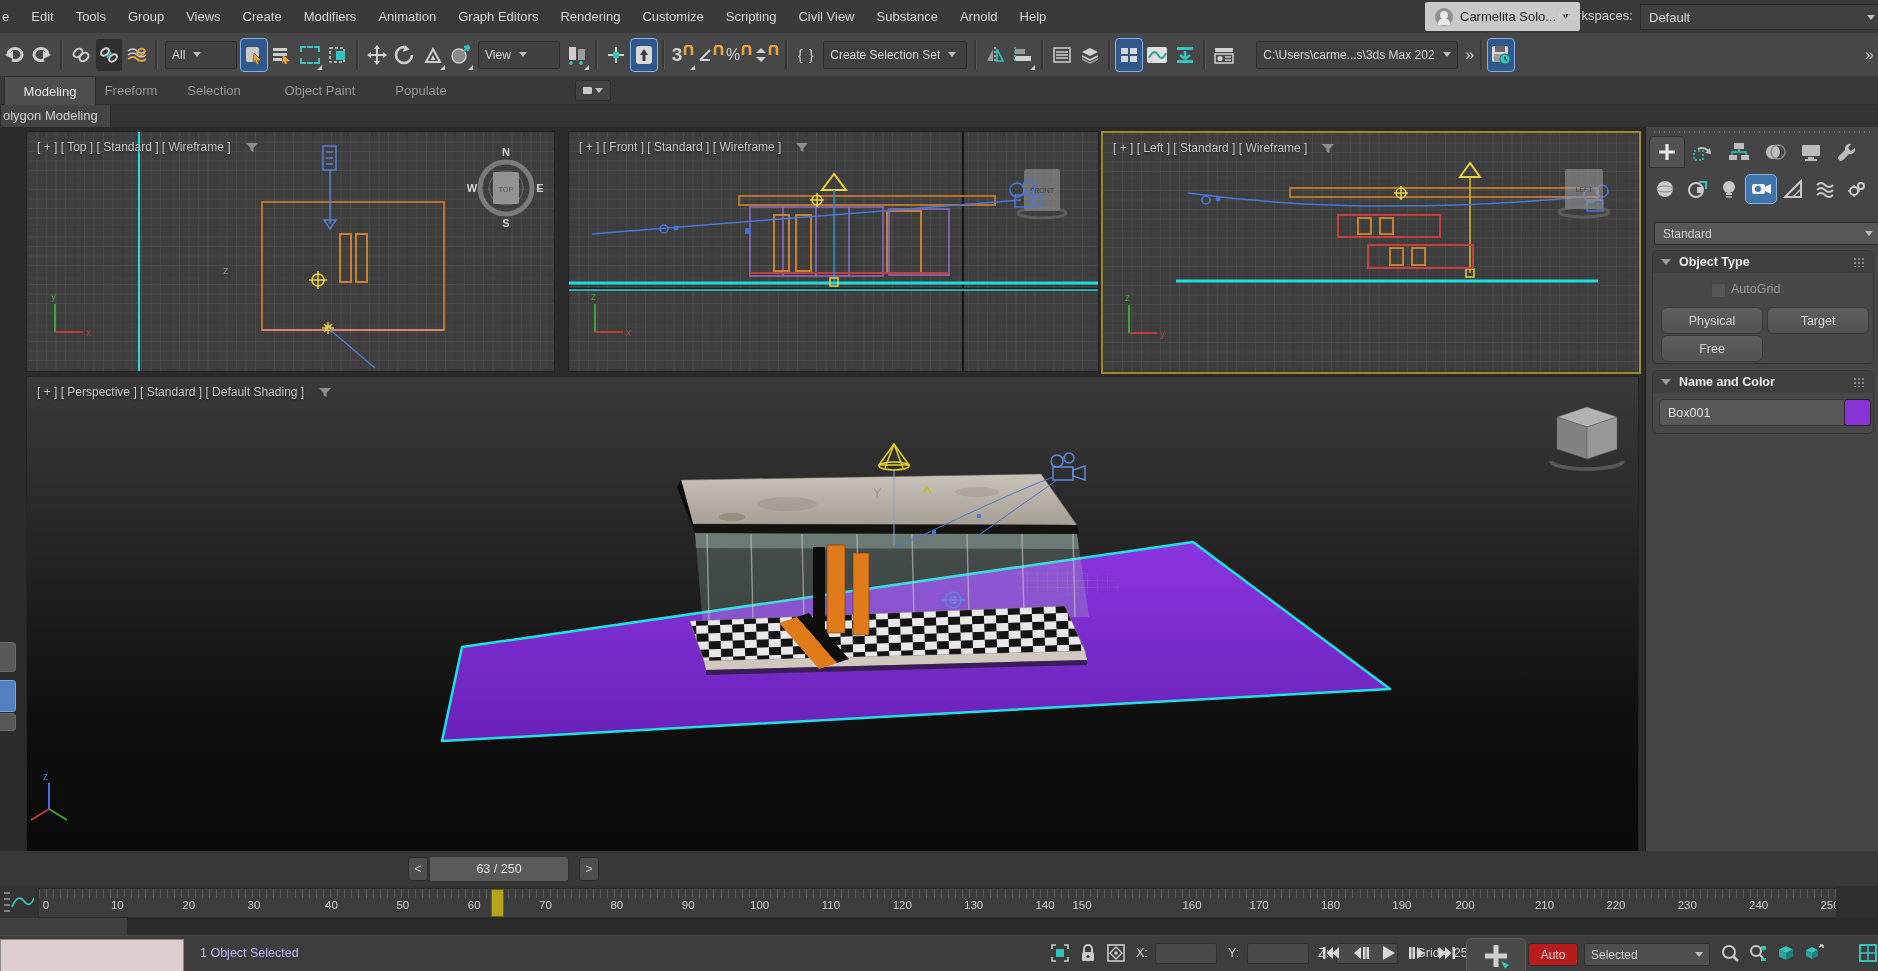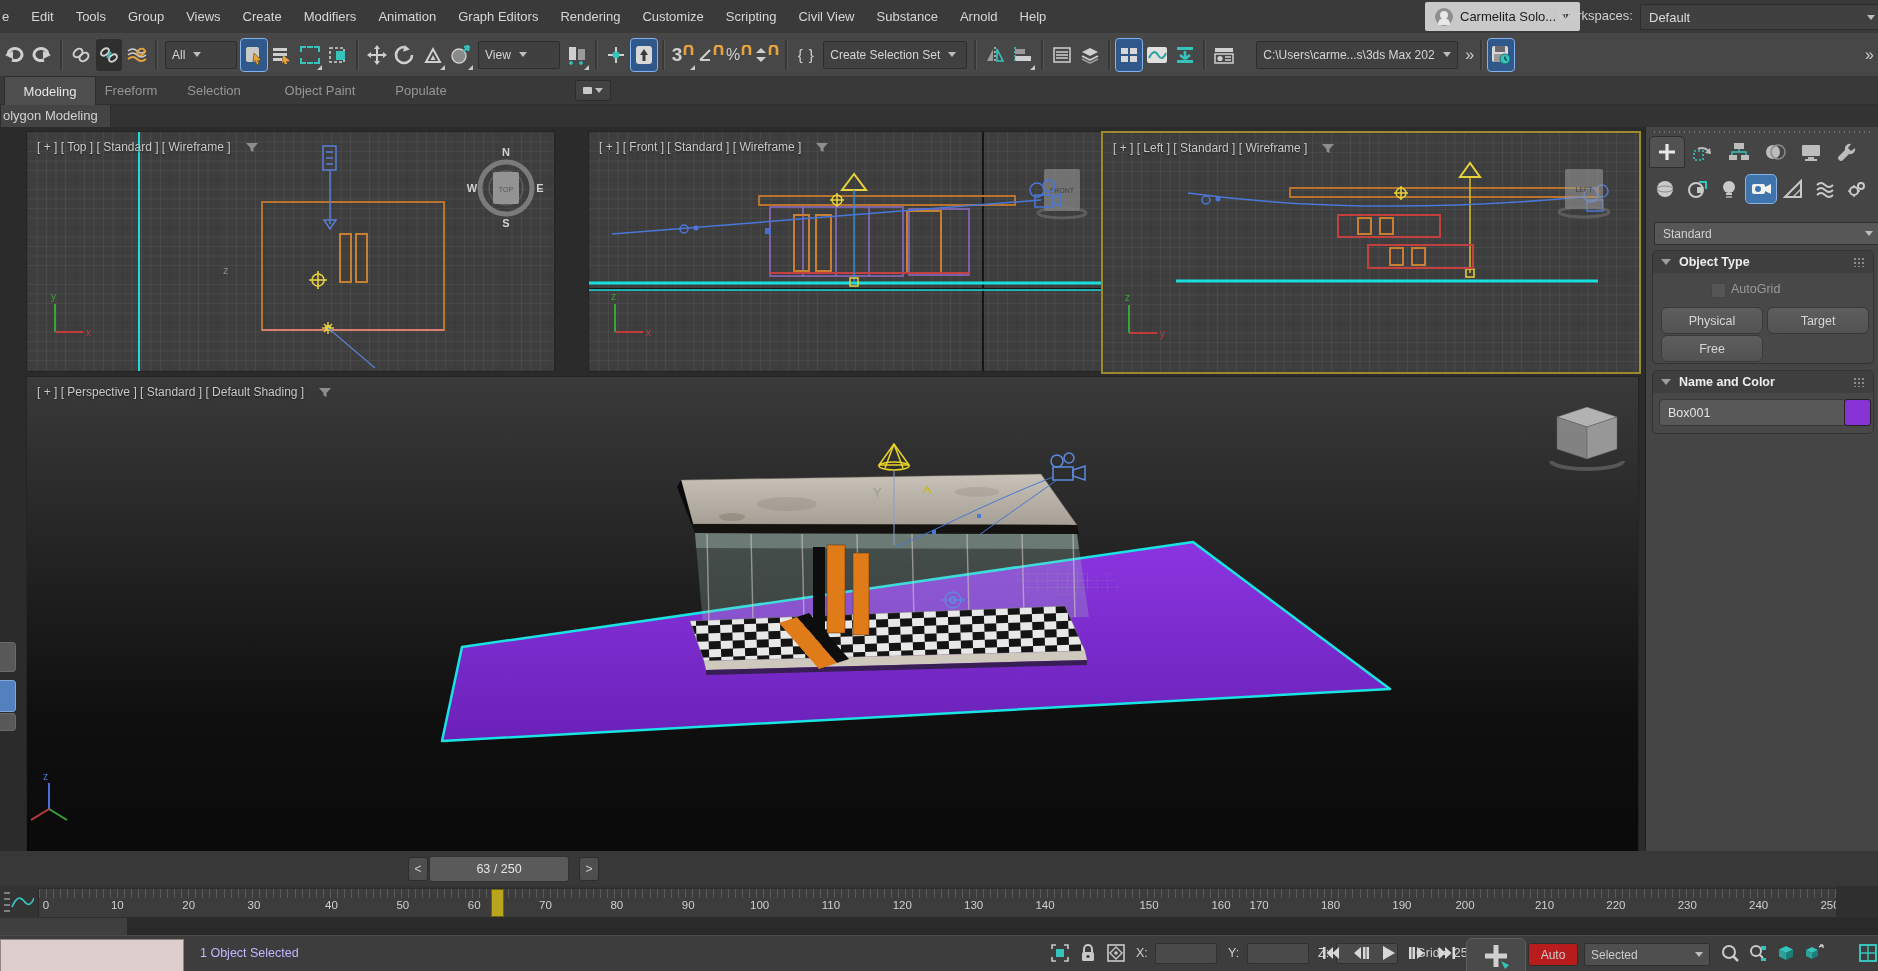--- a/index.html
+++ b/index.html
@@ -447,21 +447,21 @@
         </g>
         <g stroke-width="2">
           <line x1="28" y1="200" x2="28" y2="172" stroke="#3da33d"></line>
           <line x1="28" y1="200" x2="56" y2="200" stroke="#c23b3b"></line>
           <text x="24" y="168" font-size="10" fill="#3da33d">y</text>
           <text x="59" y="204" font-size="10" fill="#c23b3b">x</text>
         </g>
       </svg>
     </div>
 
-    <div class="vp grid-vp" style="left:588px;top:4px;width:529px;height:239px">
+    <div class="vp grid-vp" style="left:568px;top:4px;width:529px;height:239px">
       <div class="vp-label"><span>[ + ] [ Front ] [ Standard ] [ Wireframe ]</span><svg class="funnel" width="14" height="11">
             <path d="M1 1 H13 L8.5 6 V10 L5.5 8.5 V6 Z" fill="#8e8e8e"></path>
           </svg></div>
       <svg class="vpsvg" width="529" height="239">
         <line x1="394" y1="0" x2="394" y2="239" stroke="#161616" stroke-width="2"></line>
         <line x1="0" y1="157" x2="529" y2="157" stroke="#161616" stroke-width="2"></line>
         <line x1="0" y1="151" x2="529" y2="151" stroke="#19dede" stroke-width="3"></line>
         <line x1="0" y1="158" x2="529" y2="158" stroke="#19dede" stroke-width="1.6"></line>
         <rect x="170" y="64" width="256" height="9" fill="none" stroke="#b8742c" stroke-width="2"></rect>
         <g stroke="#8f6cc8" fill="none" stroke-width="1.5">
@@ -804,22 +804,22 @@
         <span class="tick-label" style="left: 363.8px;">50</span>
         <span class="tick-label" style="left: 435.16px;">60</span>
         <span class="tick-label" style="left: 506.52px;">70</span>
         <span class="tick-label" style="left: 577.88px;">80</span>
         <span class="tick-label" style="left: 649.24px;">90</span>
         <span class="tick-label" style="left: 720.6px;">100</span>
         <span class="tick-label" style="left: 791.96px;">110</span>
         <span class="tick-label" style="left: 863.32px;">120</span>
         <span class="tick-label" style="left: 934.68px;">130</span>
         <span class="tick-label" style="left: 1006.04px;">140</span>
-        <span class="tick-label" style="left: 1110px;">150</span>
-        <span class="tick-label" style="left: 1182px;">160</span>
+        <span class="tick-label" style="left: 1043px;">150</span>
+        <span class="tick-label" style="left: 1153px;">160</span>
         <span class="tick-label" style="left: 1220.12px;">170</span>
         <span class="tick-label" style="left: 1291.48px;">180</span>
         <span class="tick-label" style="left: 1362.84px;">190</span>
         <span class="tick-label" style="left: 1426px;">200</span>
         <span class="tick-label" style="left: 1505.56px;">210</span>
         <span class="tick-label" style="left: 1576.92px;">220</span>
         <span class="tick-label" style="left: 1648.28px;">230</span>
         <span class="tick-label" style="left: 1719.64px; text-align: right;">240</span>
         <span class="tick-label" style="left: 1791px;">250</span>
       </div>

